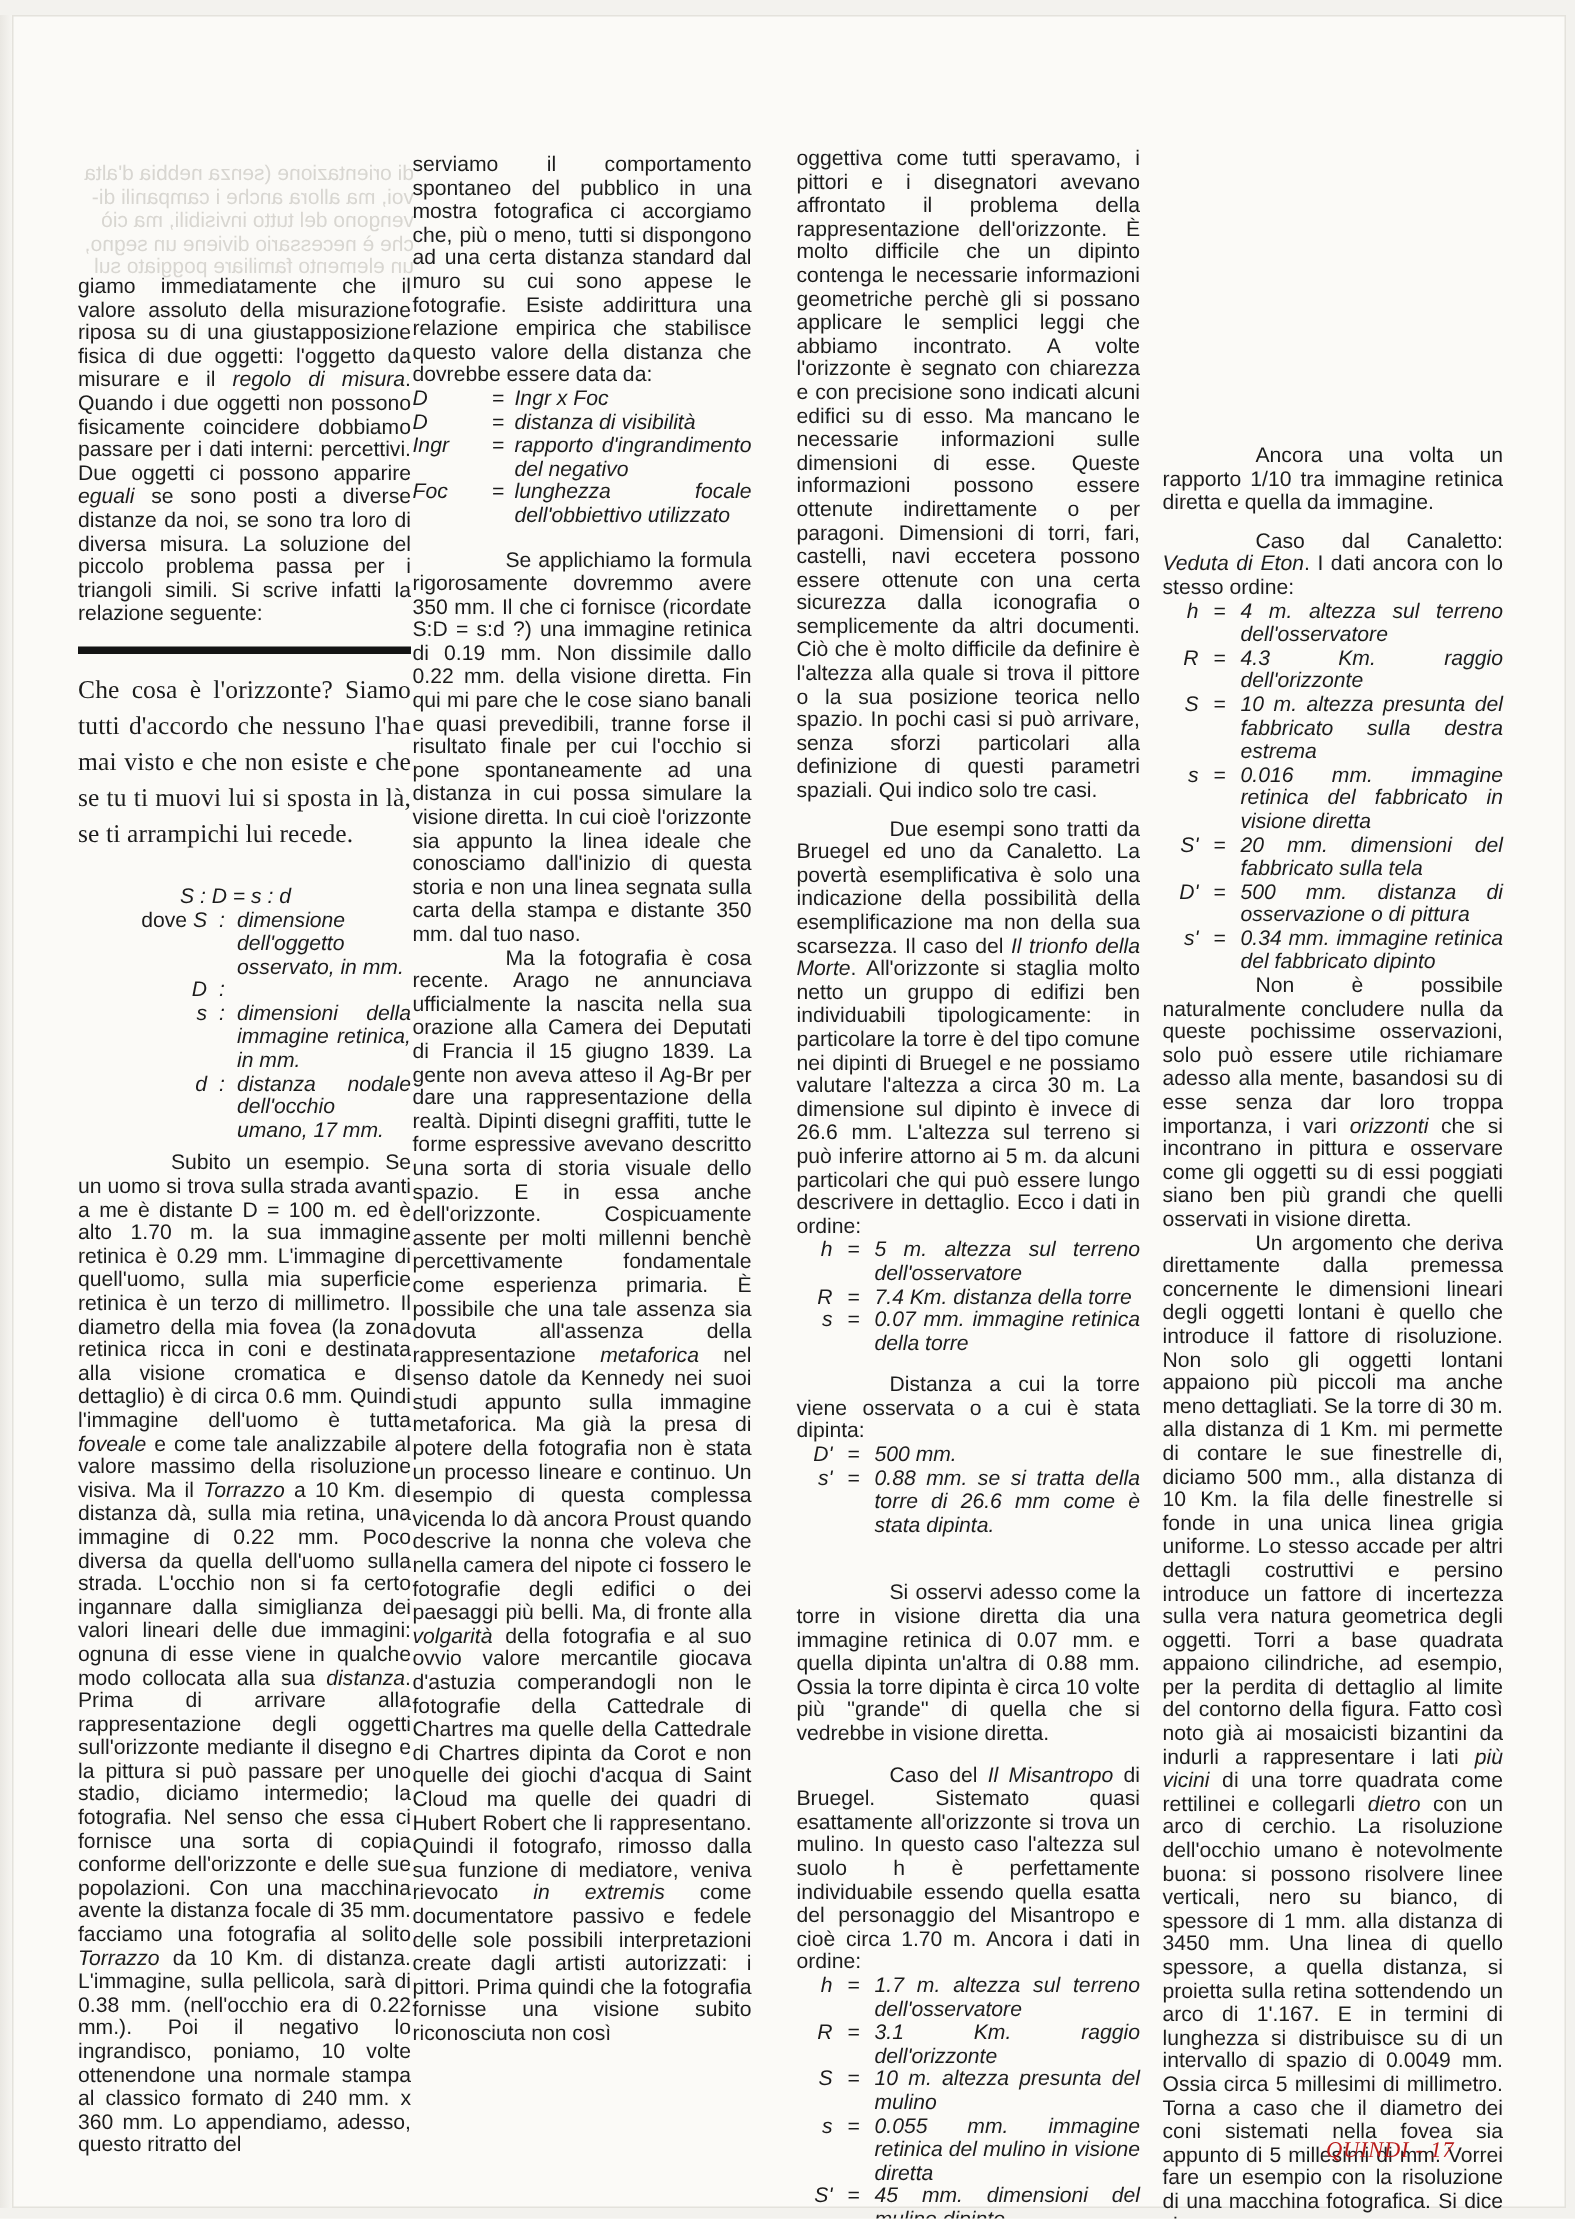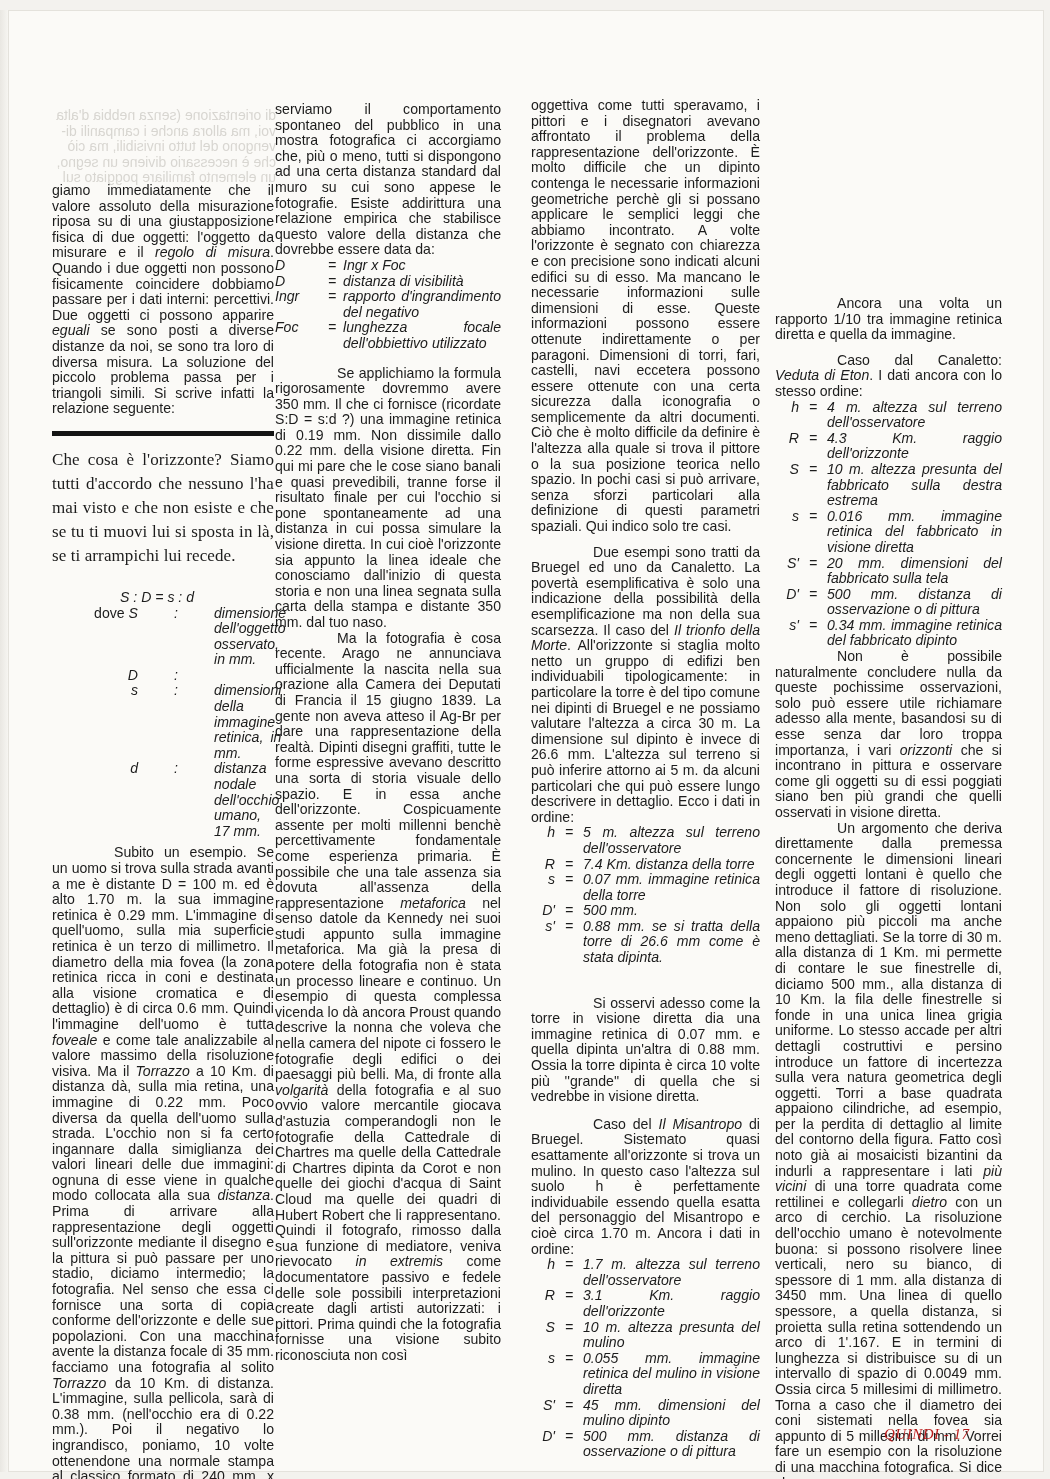--- a/index.html
+++ b/index.html
@@ -50,21 +50,21 @@
   .def-row { display: flex; font-style: italic; }
   .def-sym { flex: 0 0 auto; text-align: right; }
   .def-eq { flex: 0 0 auto; text-align: center; }
   .def-text { flex: 1 1 auto; text-align: justify; }
 
   
   .formula { margin-left: 68px; font-style: italic; }
   .formula-defs .def-sym { width: 86px; font-style: normal; }
   .formula-defs .def-sym .i { font-style: italic; }
   .formula-defs .def-eq { width: 20px; }
-  .formula-defs .def-row { font-style: italic; gap: 28px; }
+  .formula-defs .def-row { font-style: italic; }
 
   
   .vis-defs .def-sym { width: 46px; text-align: left; }
   .vis-defs .def-eq { width: 22px; }
 
   
   .data-defs .def-sym { width: 24px; }
   .data-defs .def-eq { width: 28px; }
 
   .folio {
@@ -166,20 +166,21 @@
         <span class="def-sym">R</span>
         <span class="def-eq">=</span>
         <span class="def-text">7.4 Km. distanza della torre</span>
       </div>
     <div class="def-row">
         <span class="def-sym">s</span>
         <span class="def-eq">=</span>
         <span class="def-text">0.07 mm. immagine retinica della torre</span>
       </div>
   </div>
+  <p class="indent" style="margin-top:12px">Distanza a cui la torre viene osservata o a cui è stata dipinta:</p>
   <div class="defs data-defs">
     <div class="def-row">
         <span class="def-sym">D'</span>
         <span class="def-eq">=</span>
         <span class="def-text">500 mm.</span>
       </div>
     <div class="def-row">
         <span class="def-sym">s'</span>
         <span class="def-eq">=</span>
         <span class="def-text">0.88 mm. se si tratta della torre di 26.6 mm come è stata dipinta.</span>

